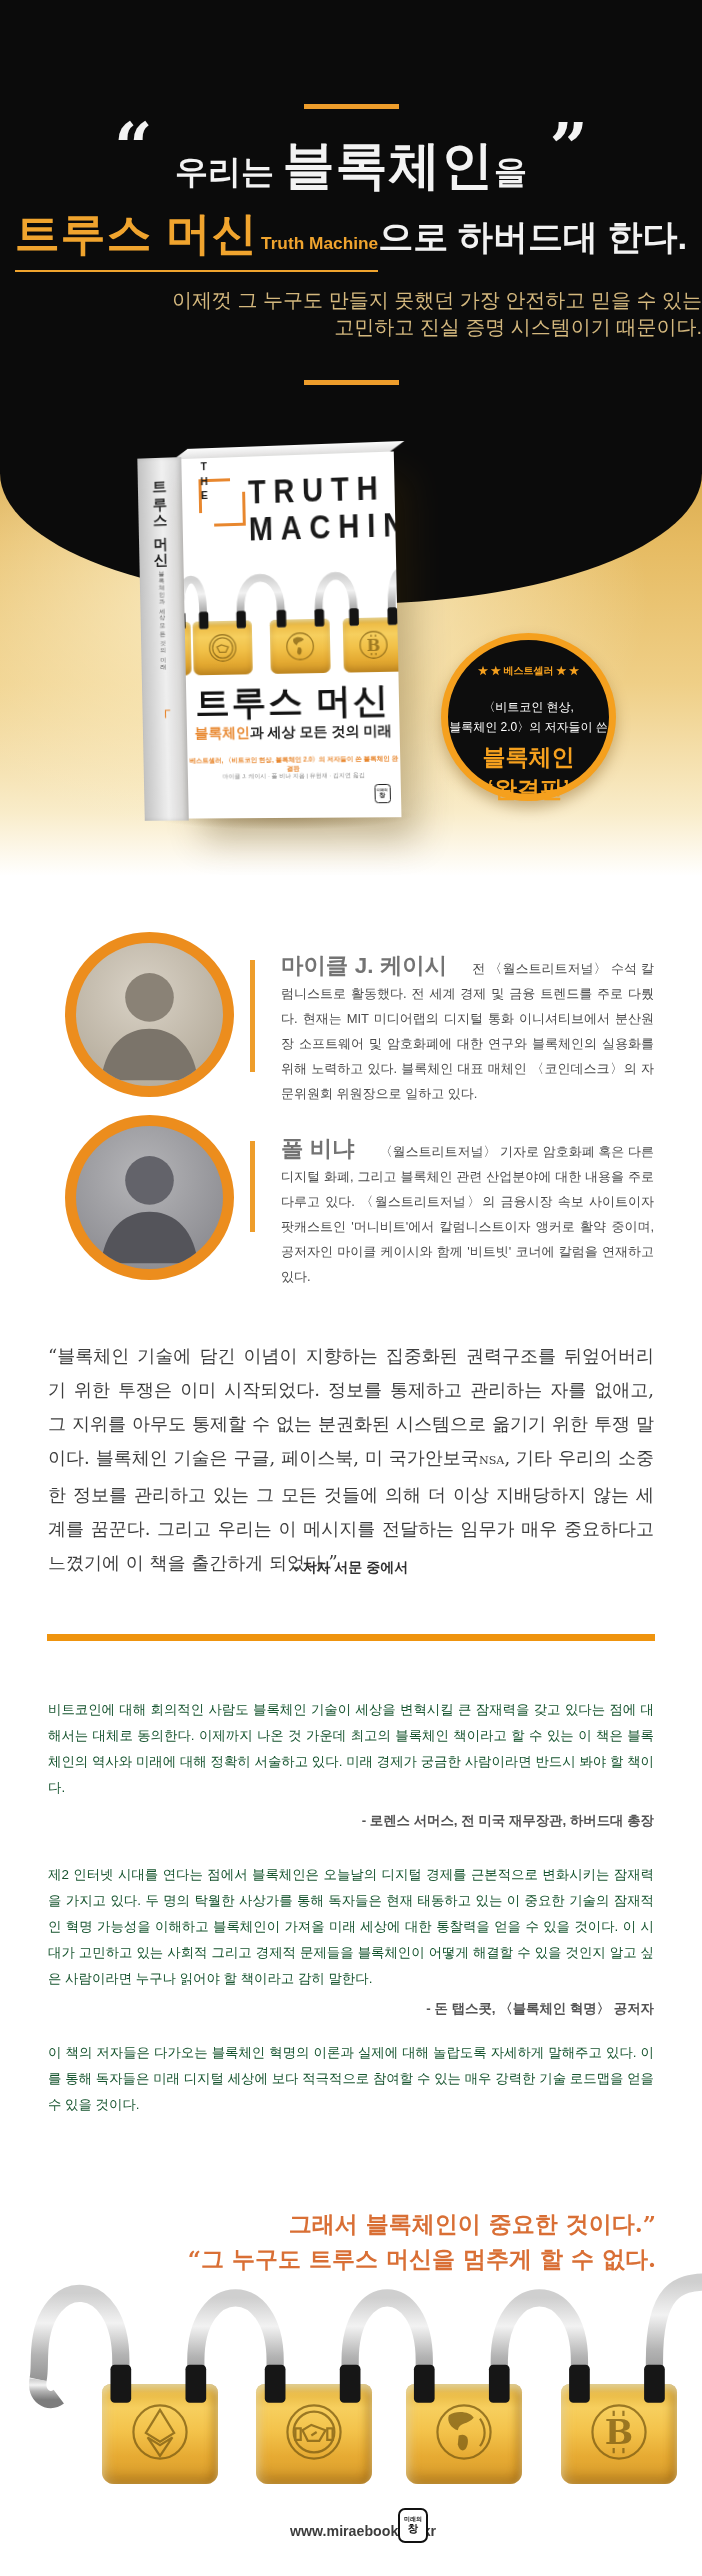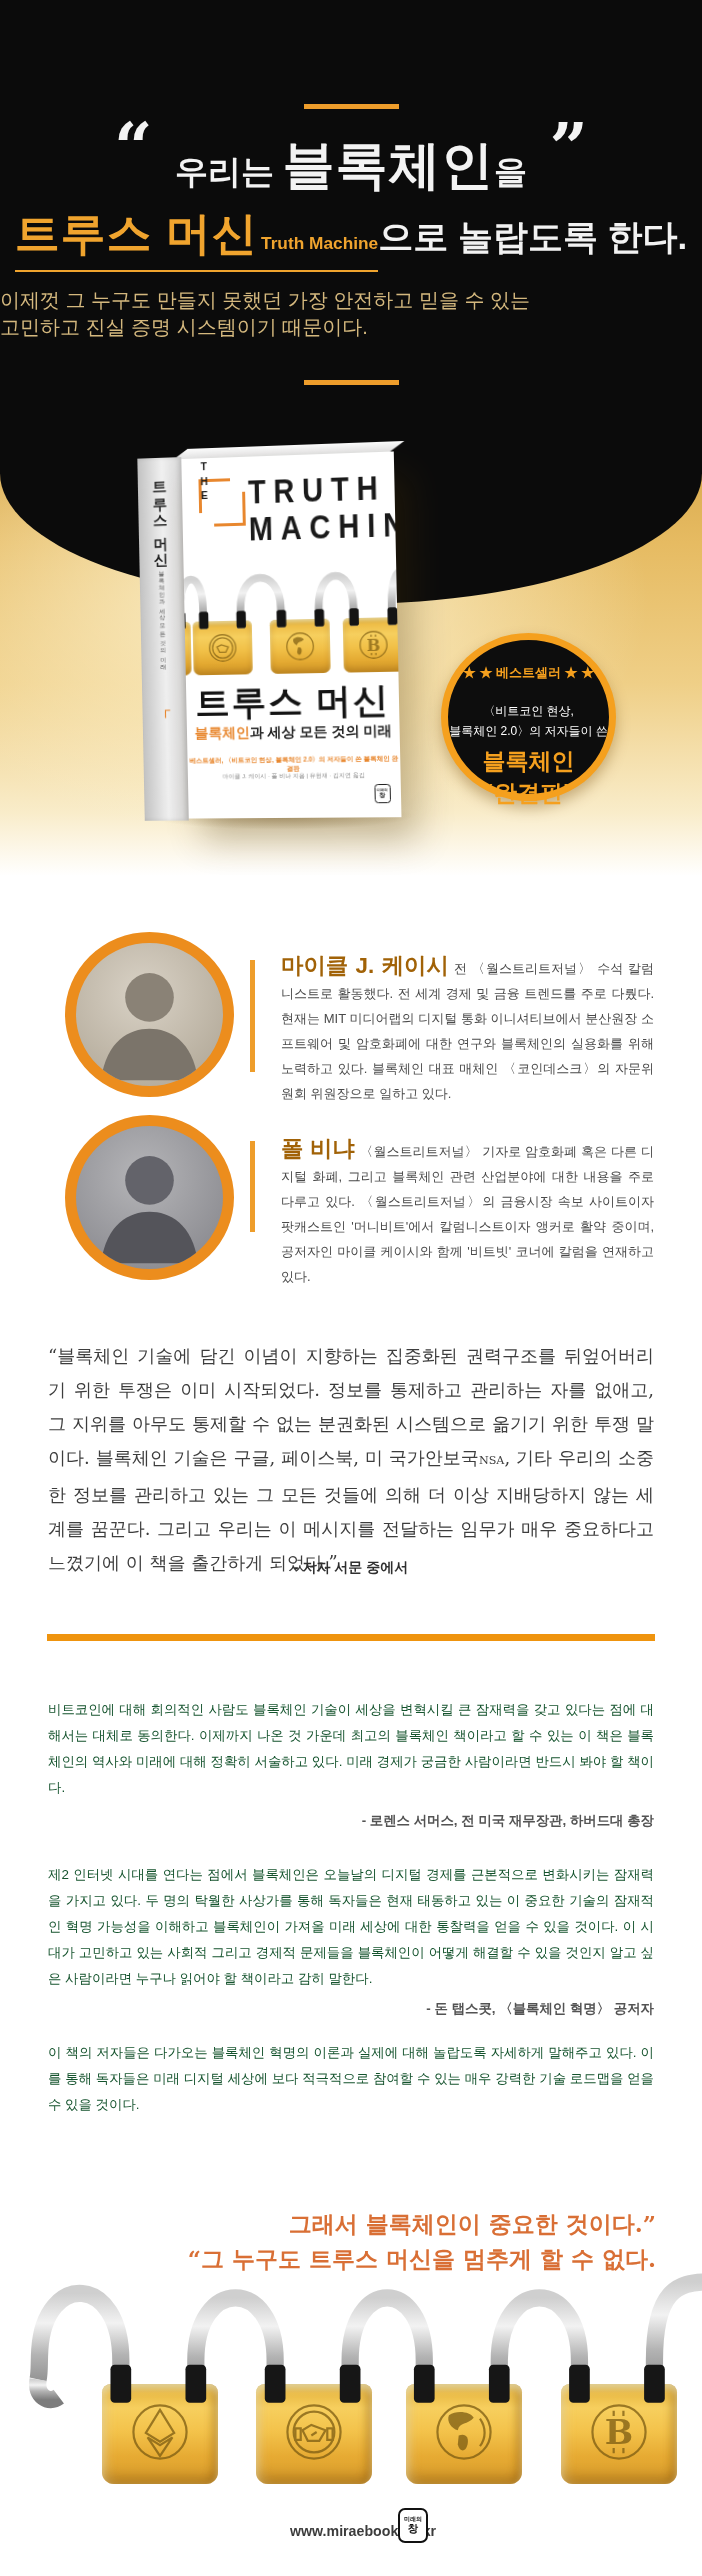--- a/index.html
+++ b/index.html
@@ -22,21 +22,21 @@
   .q-mark{font-family:"DejaVu Serif",serif;font-size:67px;font-weight:bold;line-height:0;position:relative;top:-12px;}
   .h1-pre{font-size:33px;font-weight:bold;margin:0 8.6px 0 22.4px;}
   .h1-emph{font-size:52px;font-weight:bold;letter-spacing:0.9px;}
   .h1-suf{font-size:33px;font-weight:bold;margin-right:22.4px;}
   .h-line2{position:absolute;left:0;top:204px;width:100%;display:flex;justify-content:center;align-items:baseline;
     white-space:nowrap;}
   .h2-underline{display:inline-flex;align-items:baseline;border-bottom:2.6px solid #f0a42e;padding-bottom:6px;}
   .h2-title{font-size:45px;font-weight:bold;color:#f0a42e;letter-spacing:0.9px;}
   .h2-en{font-size:17.3px;font-weight:bold;color:#f0a42e;margin-left:3.5px;}
   .h2-rest{font-size:35px;font-weight:bold;color:#f2f2f2;}
-  .h-sub{position:absolute;left:0;top:287px;width:100%;text-align:left;color:#d4b87e;
+  .h-sub{position:absolute;left:0;top:287px;width:100%;text-align:right;color:#d4b87e;
     font-size:20px;line-height:27px;}
 
   
   .book-shadow{position:absolute;left:147px;top:801px;width:268px;height:29px;z-index:2;
     background:radial-gradient(ellipse,rgba(90,55,0,.35),rgba(90,55,0,0) 70%);}
   .book-wrap{position:absolute;left:139px;top:454px;width:258px;height:366px;z-index:3;
     transform:perspective(1294px) rotateY(-6deg) rotate(-1.2deg);}
   .top-face{position:absolute;left:38px;top:-7.8px;width:217px;height:9.5px;background:linear-gradient(#fdfdfd,#e3e3e3);
     transform:skewX(-55deg);transform-origin:left bottom;}
   .spine{position:absolute;left:0;top:0;width:45px;height:100%;
@@ -73,38 +73,38 @@
   
   .mlock-body{position:absolute;width:60px;height:54px;border-radius:5.2px 5.2px 7px 7px;
     background:linear-gradient(180deg,#cda23d 0%,#eebd47 12%,#f6cf5e 30%,#f1c047 55%,#e3a830 80%,#d79d2c 100%);
     box-shadow:inset 0 2.6px 3.5px rgba(255,255,220,.55),inset 0 -4.3px 6px rgba(120,70,0,.3);}
   .mlock-body svg{position:absolute;left:50%;top:50%;transform:translate(-50%,-50%);}
 
   
   .badge{position:absolute;left:441px;top:633px;width:161px;height:154px;background:#0d0d0d;
     border:7px solid #f5a01e;border-radius:50%;z-index:4;text-align:center;color:#fff;
     box-shadow:0 7px 14px rgba(110,65,0,.35);}
-  .badge-stars{margin-top:24px;color:#f5a01e;font-size:13px;font-weight:bold;letter-spacing:0;}
+  .badge-stars{margin-top:24px;color:#f5a01e;font-size:10px;font-weight:bold;letter-spacing:0;}
   .badge-l1{margin-top:21px;font-size:12px;}
   .badge-l2{margin-top:2.6px;font-size:12px;}
   .badge-big1{margin-top:6px;font-size:23px;font-weight:bold;color:#f5a01e;}
   .badge-big2{margin-top:1.7px;font-size:23px;font-weight:bold;color:#f5a01e;}
 
   
   .author-photo{position:absolute;left:65px;width:147px;height:143px;border:11.2px solid #ec8d1d;border-radius:50%;
     overflow:hidden;}
   .author-photo.a1{top:932px;background:radial-gradient(circle at 45% 35%,#d9d2c6,#b7ae9e 75%);}
   .author-photo.a2{top:1115px;background:radial-gradient(circle at 45% 35%,#b5b5b8,#8f8f94 75%);}
   .vbar{position:absolute;left:250px;width:5.2px;background:#ee9d2b;}
   .vbar.v1{top:960px;height:112px;}
   .vbar.v2{top:1141px;height:91px;}
   .atext{position:absolute;left:281px;width:373px;font-size:13px;line-height:25px;color:#4a4a4a;text-align:justify;}
   .atext.t1{top:953px;}
   .atext.t2{top:1136px;}
-  .aname{font-size:22.4px;font-weight:bold;color:#a16207;margin-right:5px;}
+  .aname{font-size:22.4px;font-weight:bold;color:#737373;margin-right:25px;}
 
   
   .preface{position:absolute;left:48px;top:1339px;width:606px;font-family:"DejaVu Serif",serif;
     font-size:18px;line-height:34px;color:#3d3d3d;text-align:justify;}
   .preface .sup{font-size:11.2px;}
   .preface-attr{position:absolute;left:48px;top:1559px;width:606px;text-align:center;
     font-size:14px;font-weight:bold;color:#2f2f2f;}
 
   .rule{position:absolute;left:47px;top:1634px;width:608px;height:7px;background:#ef940e;}
 
@@ -150,21 +150,21 @@
       <span class="h1-pre">우리는</span>
       <span class="h1-emph">블록체인</span>
       <span class="h1-suf">을</span>
       <span class="q-mark">”</span>
     </div>
     <div class="h-line2">
       <span class="h2-underline">
         <span class="h2-title">트루스 머신</span>
         <span class="h2-en">Truth Machine</span>
       </span>
-      <span class="h2-rest">으로 놀랍도록 한다.</span>
+      <span class="h2-rest">으로 하버드대 한다.</span>
     </div>
     <div class="h-sub">
       <div>이제껏 그 누구도 만들지 못했던 가장 안전하고 믿을 수 있는</div>
       <div>고민하고 진실 증명 시스템이기 때문이다.</div>
     </div>
     <div class="divider d2"></div>
   </div>
 
   <div class="book-shadow"></div>
   <div class="book-wrap">

